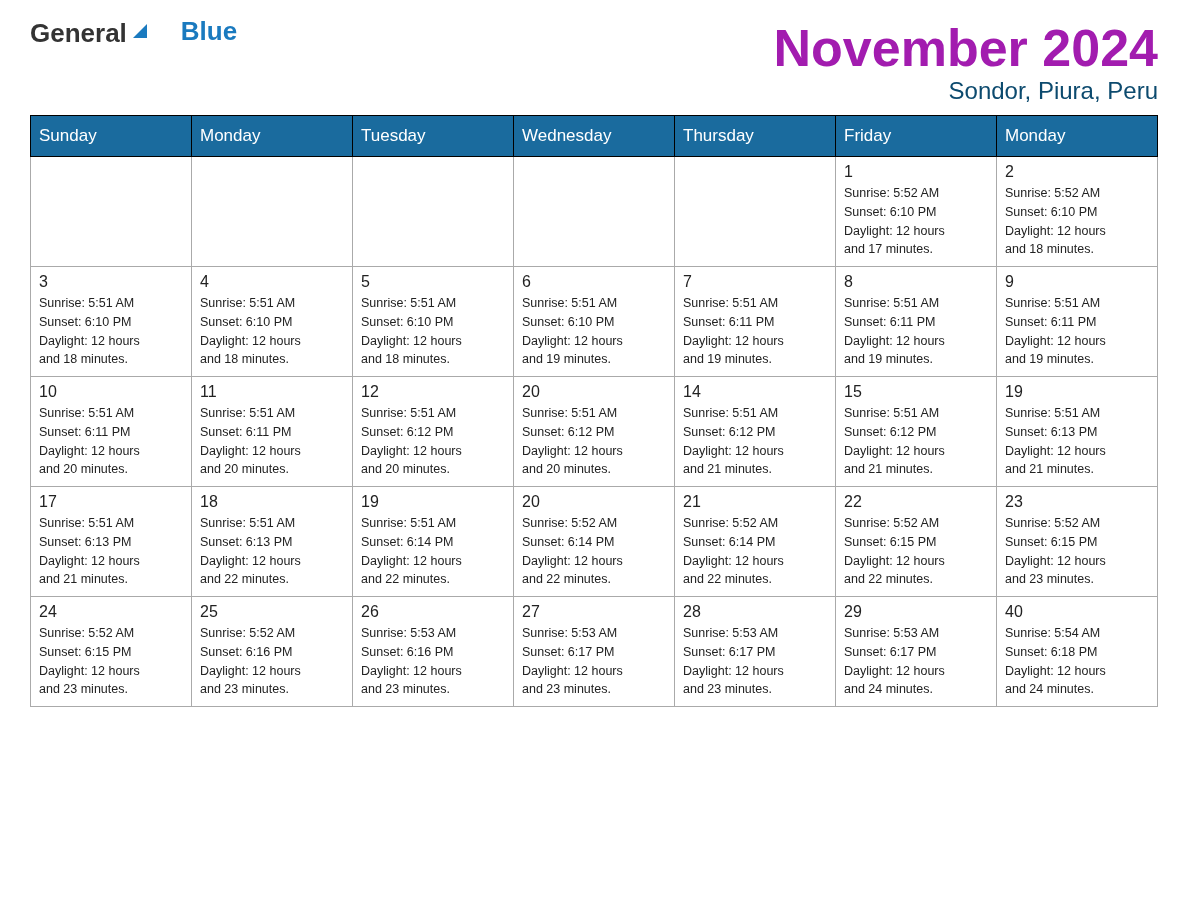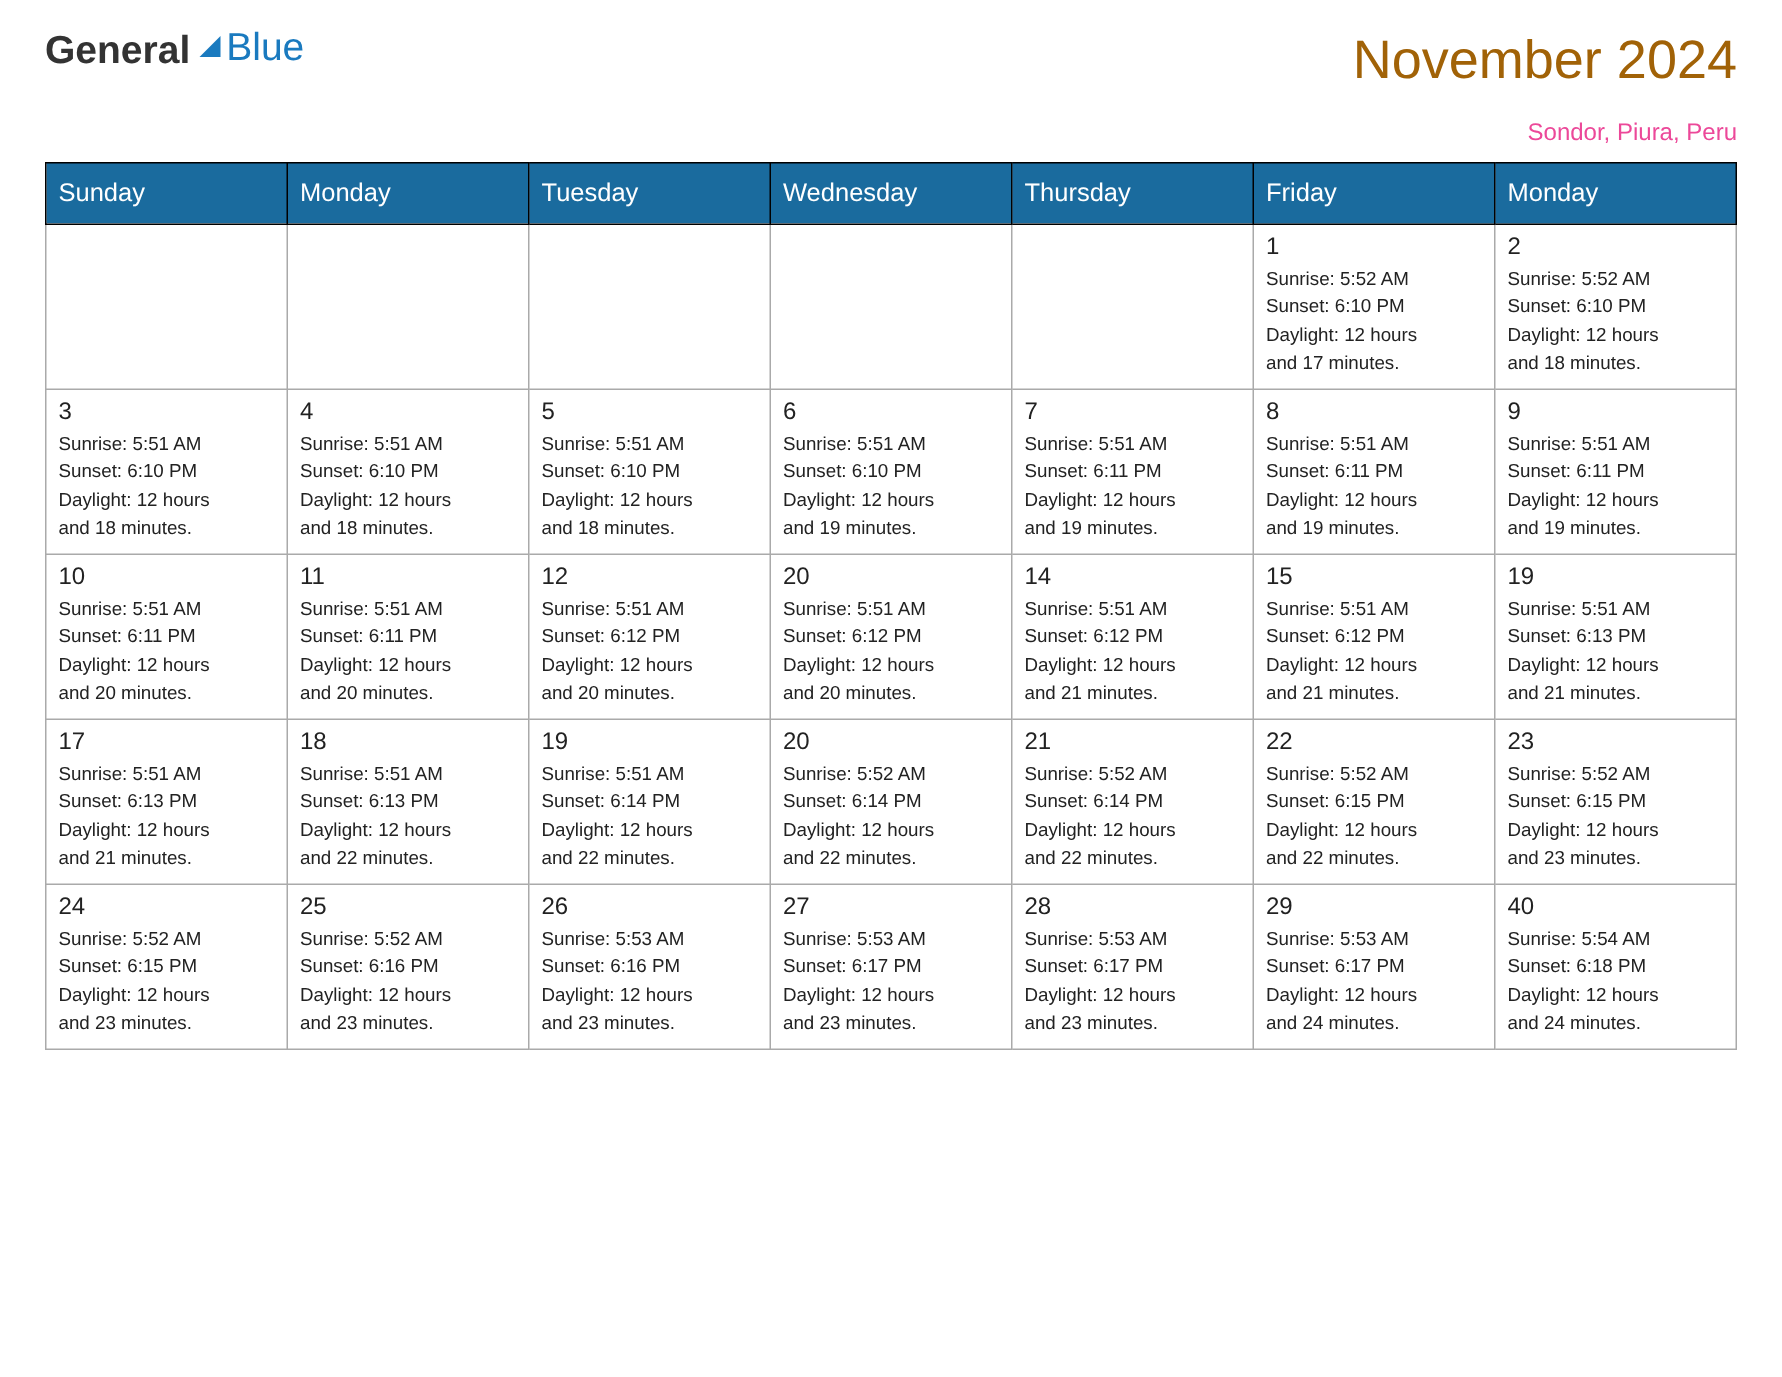--- a/index.html
+++ b/index.html
@@ -23,35 +23,36 @@
     }
     .logo-text {
       font-size: 26px;
       font-weight: bold;
       color: #333;
       line-height: 1;
     }
     .logo-blue-word {
       color: #1a7abf;
       font-size: 26px;
-      font-weight: normal;
+      font-weight: bold;
+      margin-left: 30px;
     }
     .title-area {
       text-align: right;
     }
     .month-title {
-      font-size: 36px;
-      font-weight: normal;
-      color: #a16207;
+      font-size: 52px;
+      font-weight: bold;
+      color: #a21caf;
       line-height: 1.1;
     }
     .location-title {
-      font-size: 16px;
-      color: #ec4899;
-      margin-top: 20px;
+      font-size: 24px;
+      color: #0c4a6e;
+      margin-top: 0;
     }
     .calendar-table {
       width: 100%;
       border-collapse: collapse;
       border: 1px solid #aaa;
     }
     .calendar-table th {
       background-color: #1a6b9e;
       color: #fff;
       font-size: 17px;

